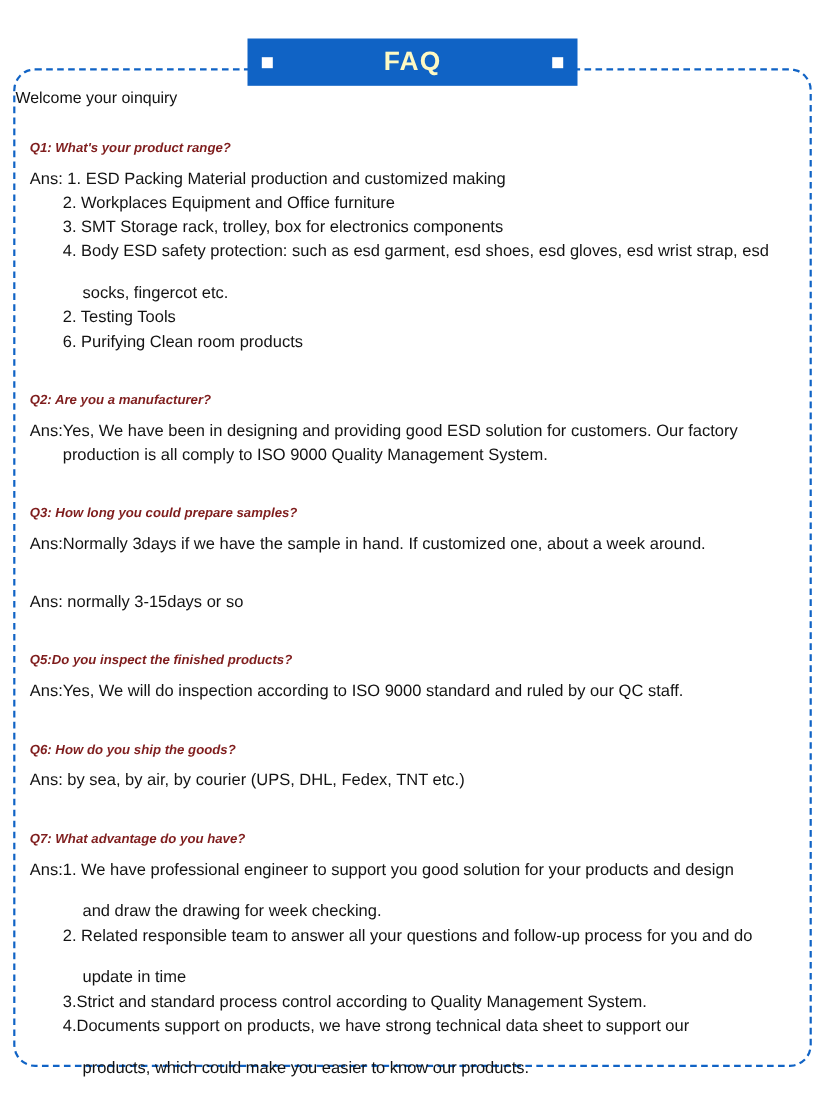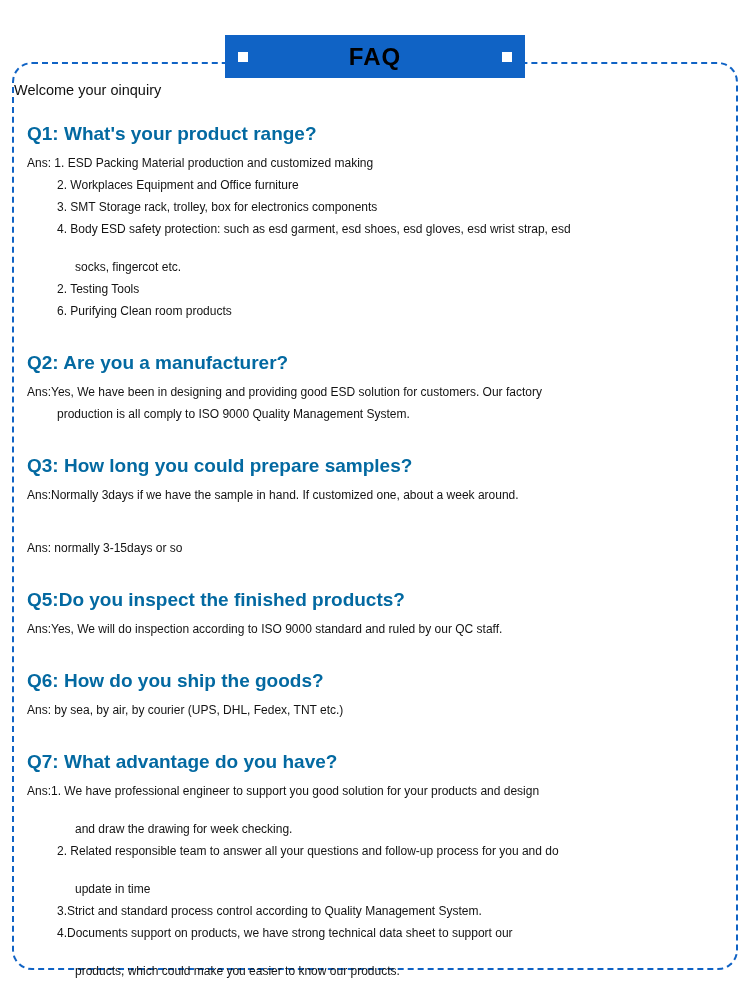--- a/index.html
+++ b/index.html
@@ -34,21 +34,21 @@
     top: 35px;
     width: 300px;
     height: 43px;
     background: var(--accent, #1063c5);
     display: flex;
     align-items: center;
     justify-content: center;
     z-index: 3;
   }
   .banner-title {
-    color: #000000;
+    color: #fef9c3;
     font-size: 24px;
     font-weight: bold;
     letter-spacing: 1px;
   }
   .banner-square {
     position: absolute;
     top: 50%;
     margin-top: -5px;
     width: 10px;
     height: 10px;
@@ -71,28 +71,29 @@
     color: #111111;
   }
 
   .faq-list {
     margin-top: 26px;
     padding-left: 13px;
     padding-right: 20px;
   }
   .faq-item { margin-bottom: 31px; }
   .question {
-    font-size: 19px;
+    font-size: 12px;
     font-weight: bold;
-    color: #0369a1;
+    color: #7f1d1d;
     line-height: 20px;
     margin-bottom: 8px;
+    font-style: italic;
   }
   .answer-line {
-    font-size: 12px;
+    font-size: 15px;
     line-height: 22px;
     color: #131313;
   }
   .indent-0 { padding-left: 0; }
   .indent-1 { padding-left: 30px; }
   .indent-2 { padding-left: 48px; margin-top: 16px; }
 </style>
 </head>
 <body>
 

